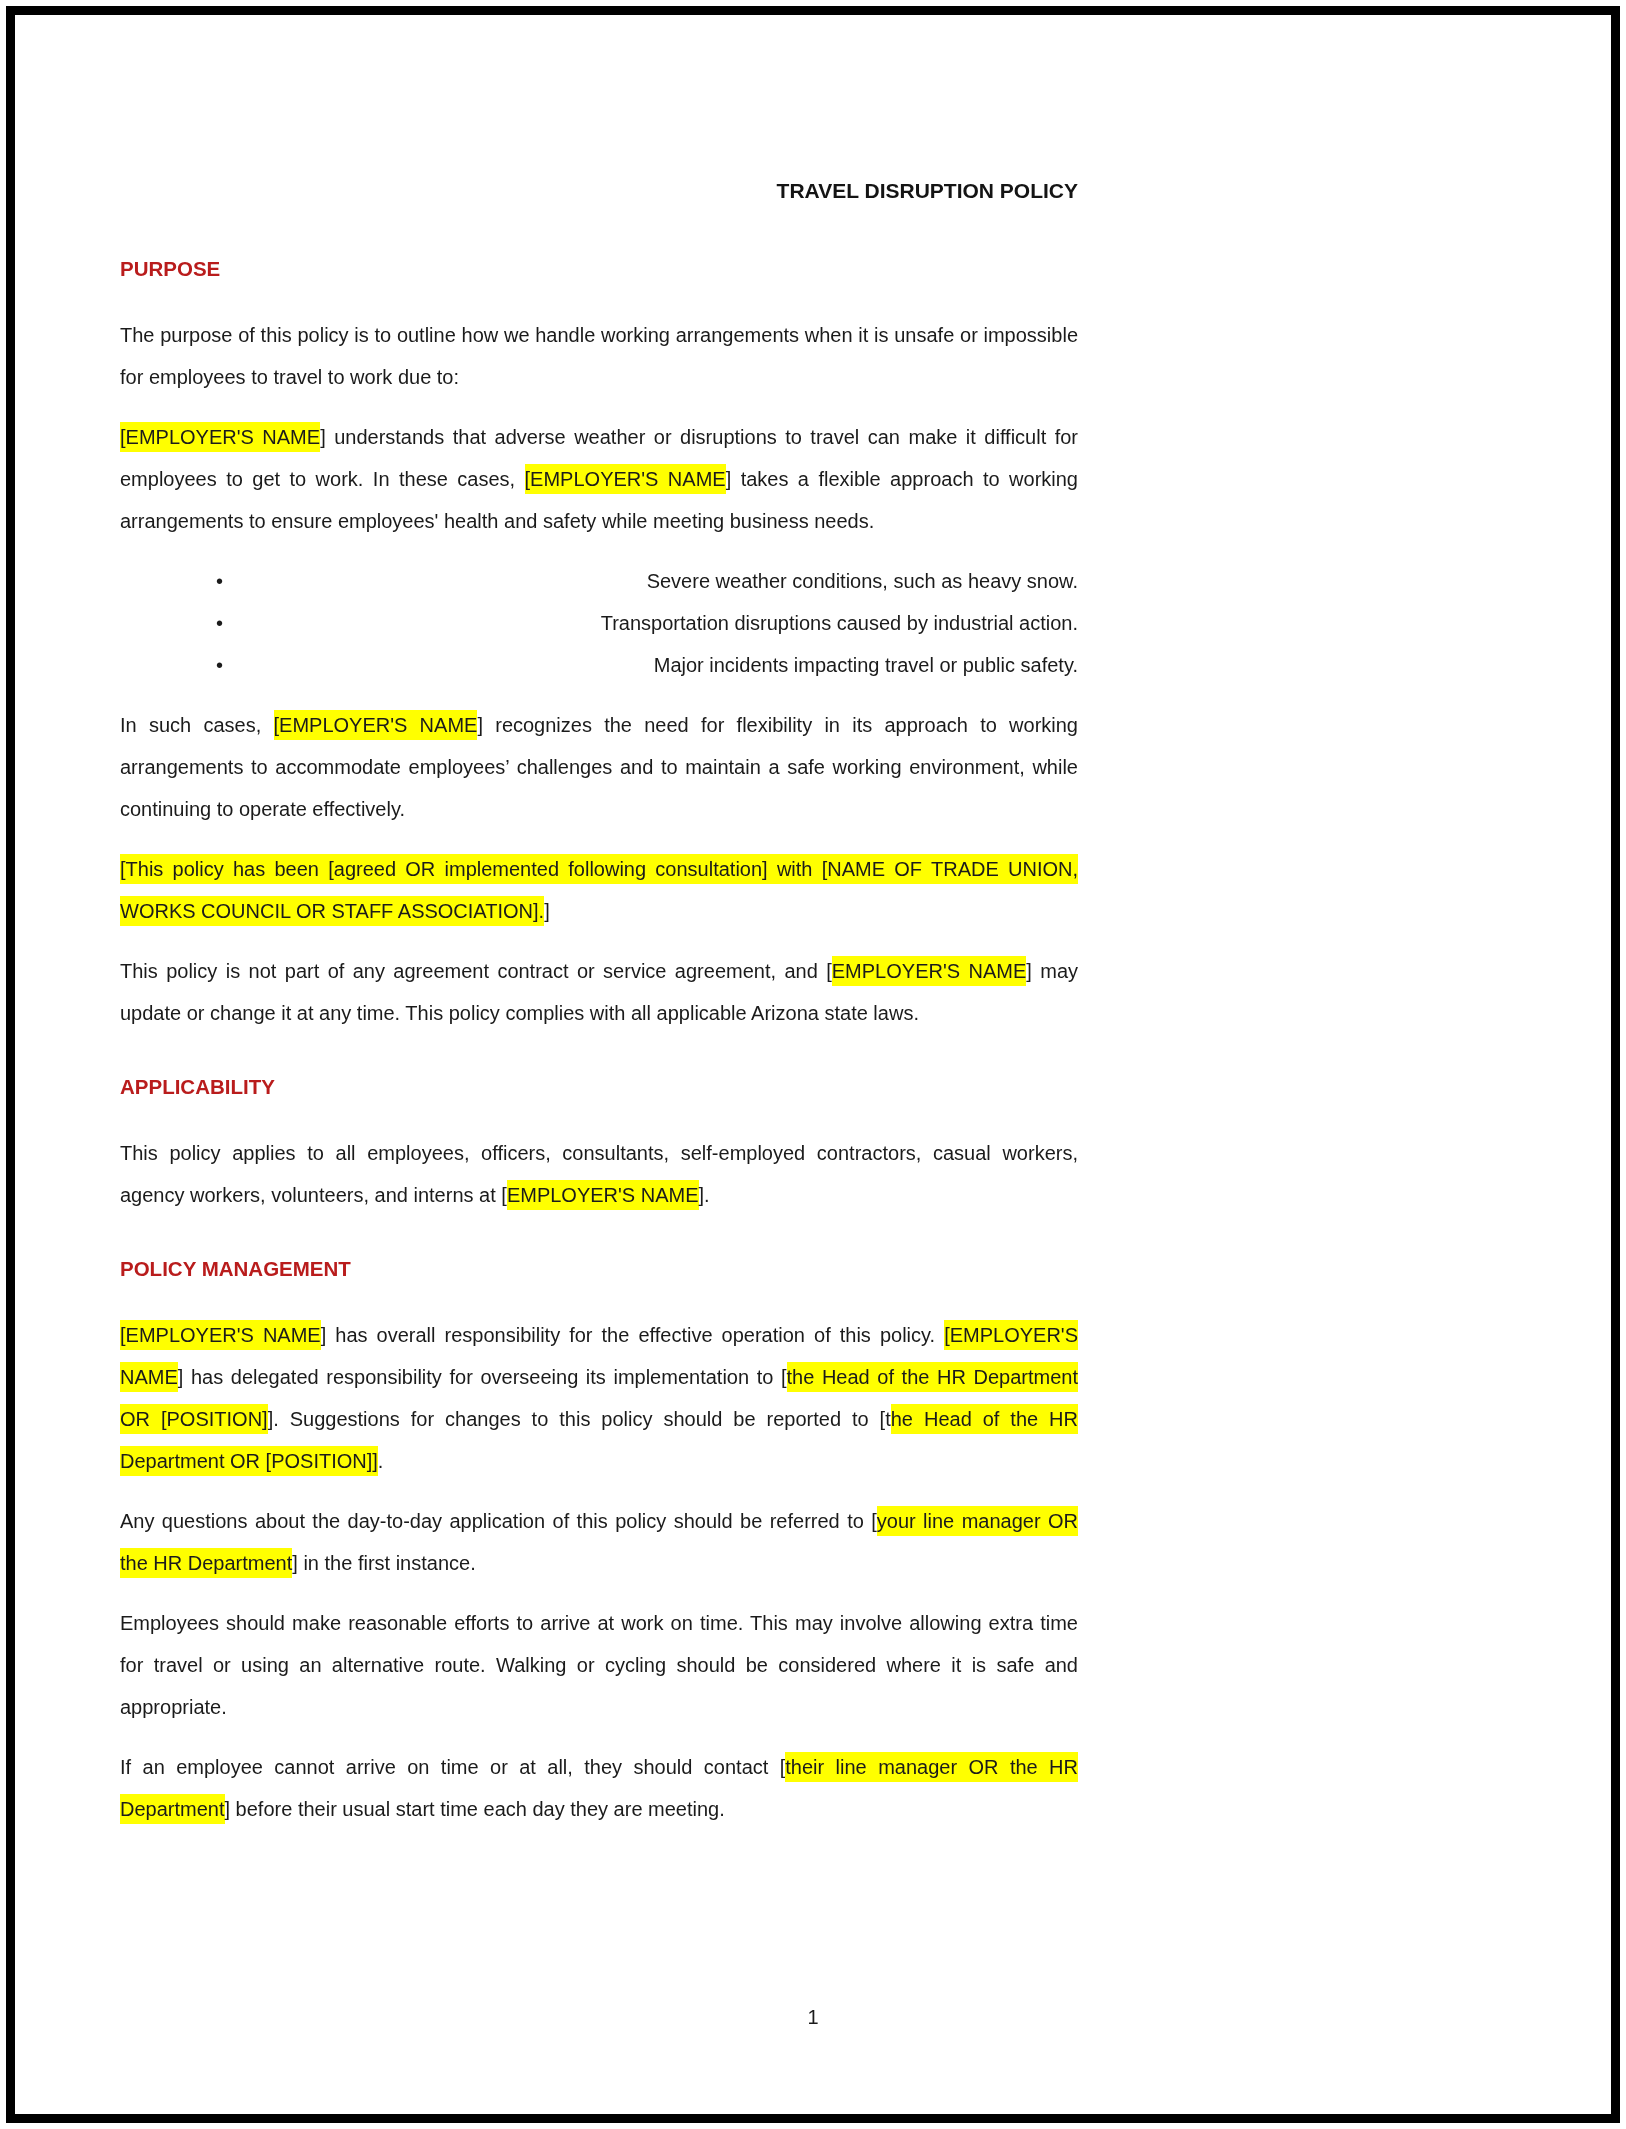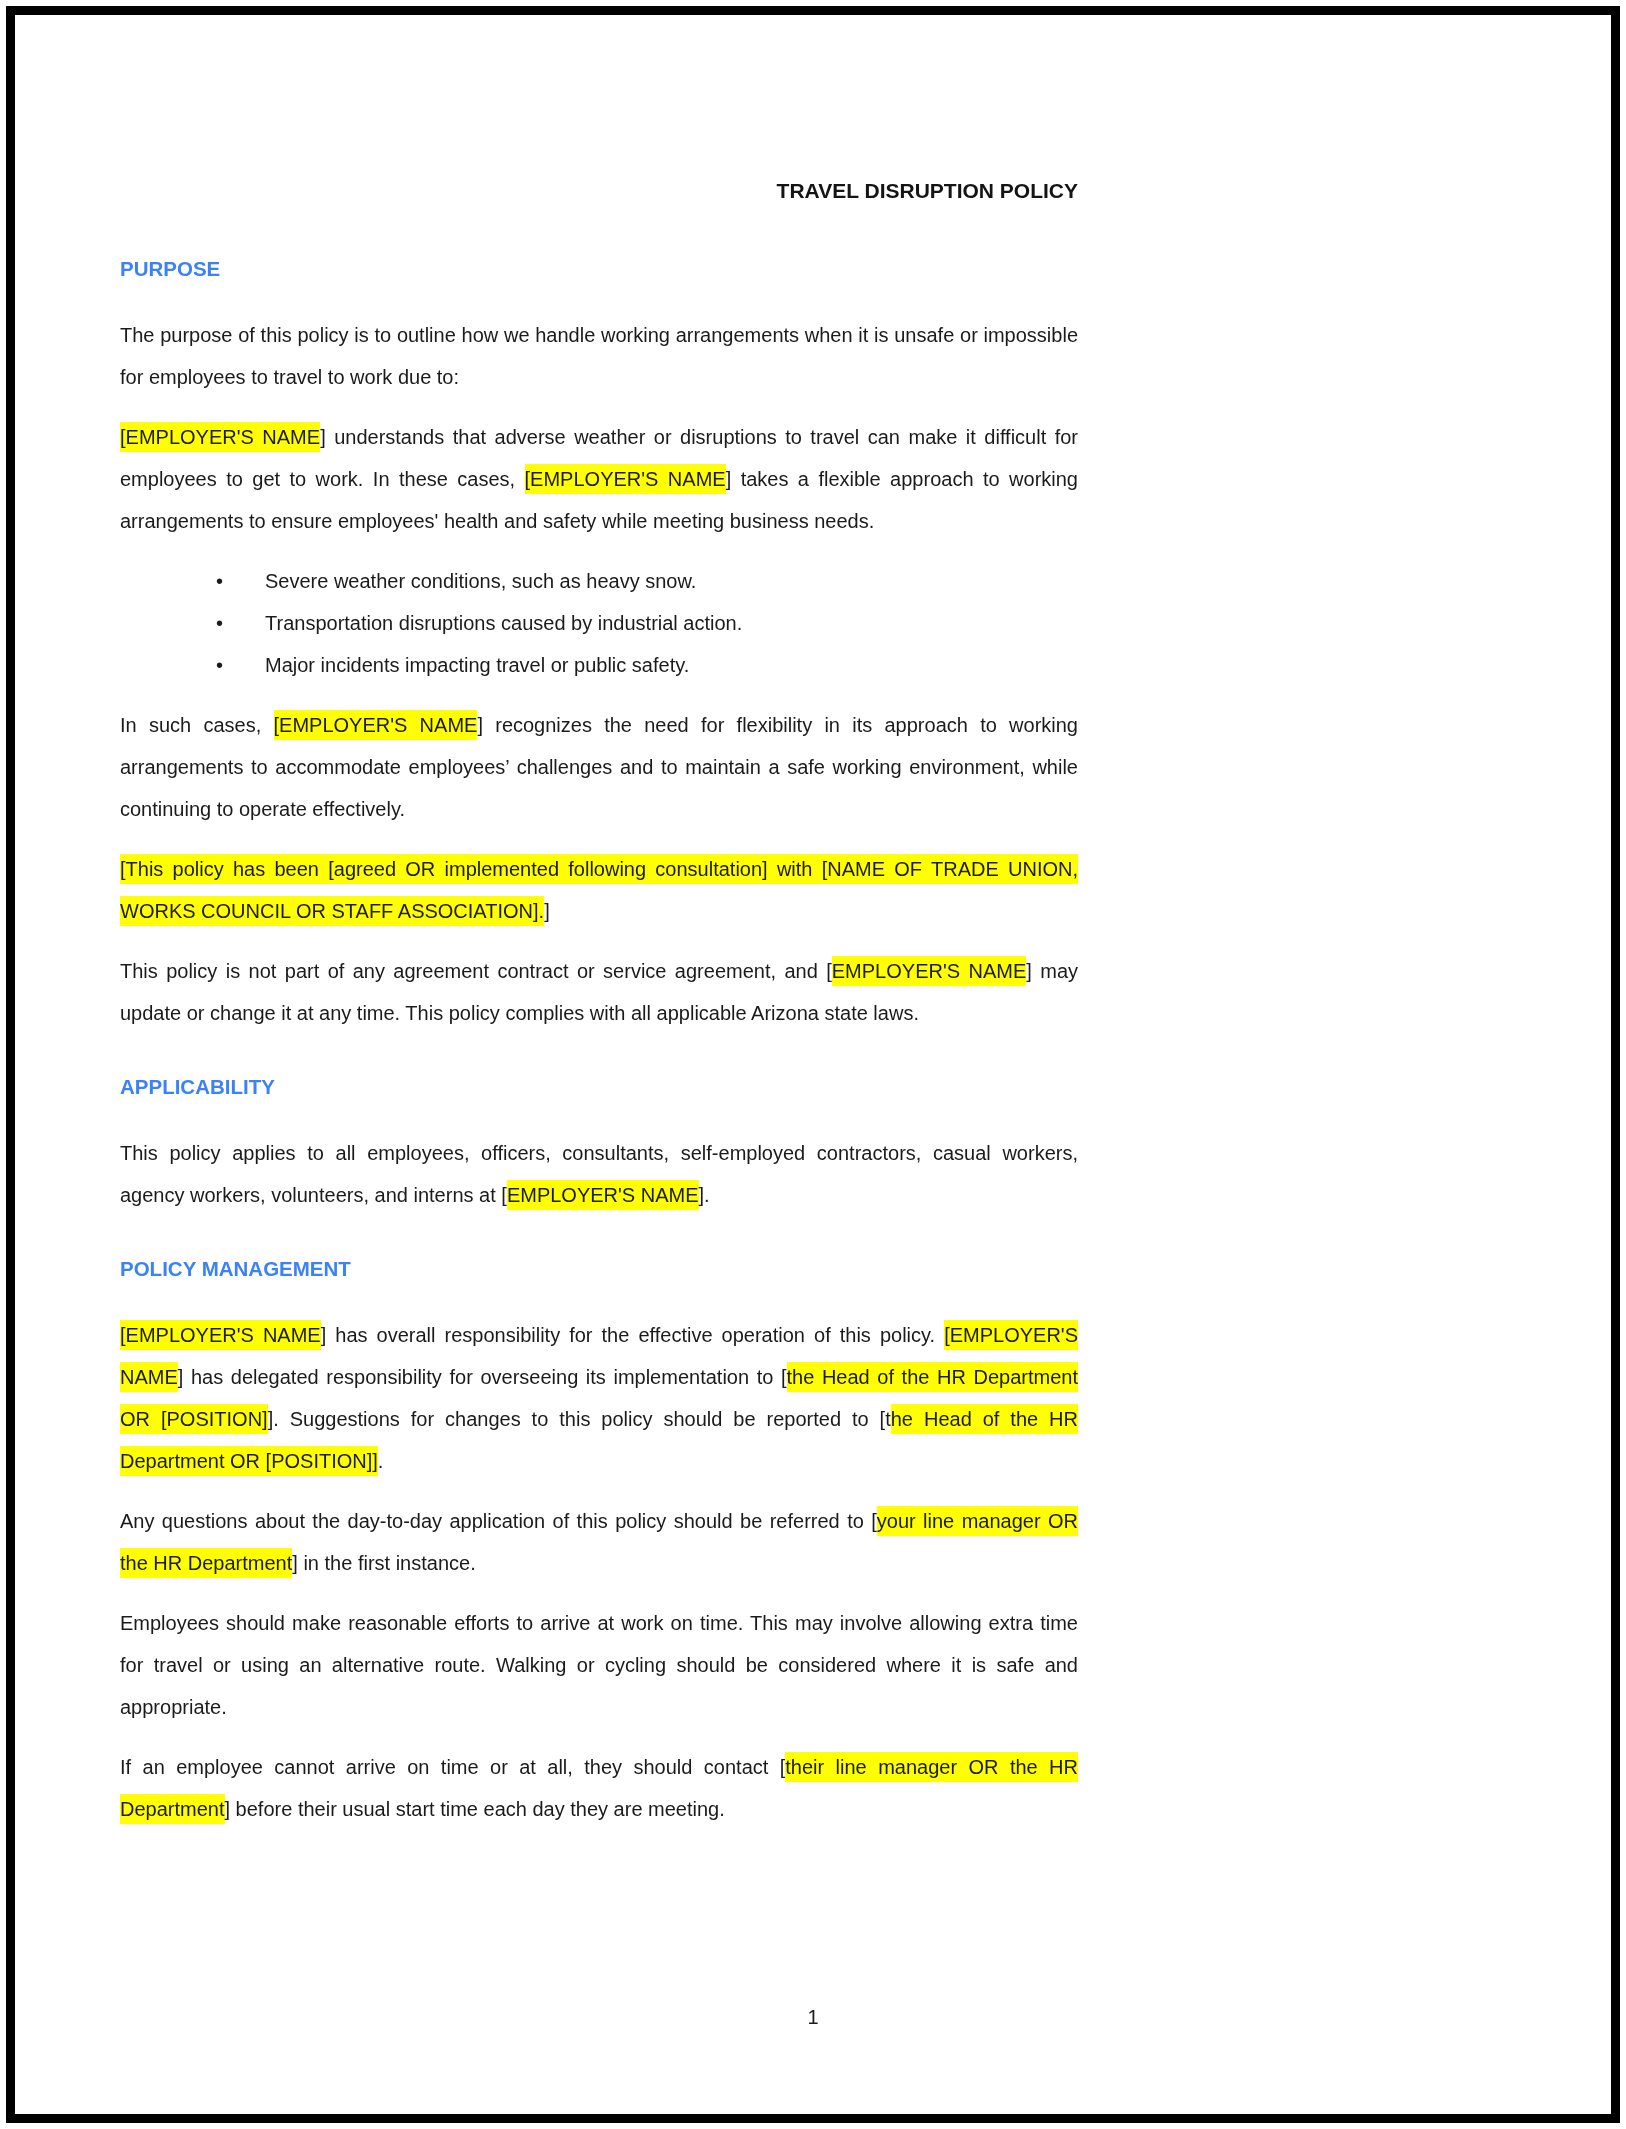--- a/index.html
+++ b/index.html
@@ -33,32 +33,33 @@
     line-height: 42px;
     text-align: right;
     margin: 0 0 36px 0;
     color: #141414;
   }
   h2.section-heading {
     font-size: 20.5px;
     font-weight: bold;
     line-height: 42px;
     margin: 32px 0 24px 0;
-    color: #3b82f6;
+    color: #b91c1c;
   }
   p.body-para {
     font-size: 20px;
     line-height: 42px;
     margin: 0 0 18px 0;
     text-align: justify;
   }
   ul.bullet-list {
     list-style: none;
     margin: 0 0 18px 0;
     padding: 0;
+    text-align: right;
   }
   ul.bullet-list li {
     position: relative;
     padding-left: 145px;
     font-size: 20px;
     line-height: 42px;
   }
   ul.bullet-list li::before {
     content: "\2022";
     position: absolute;

